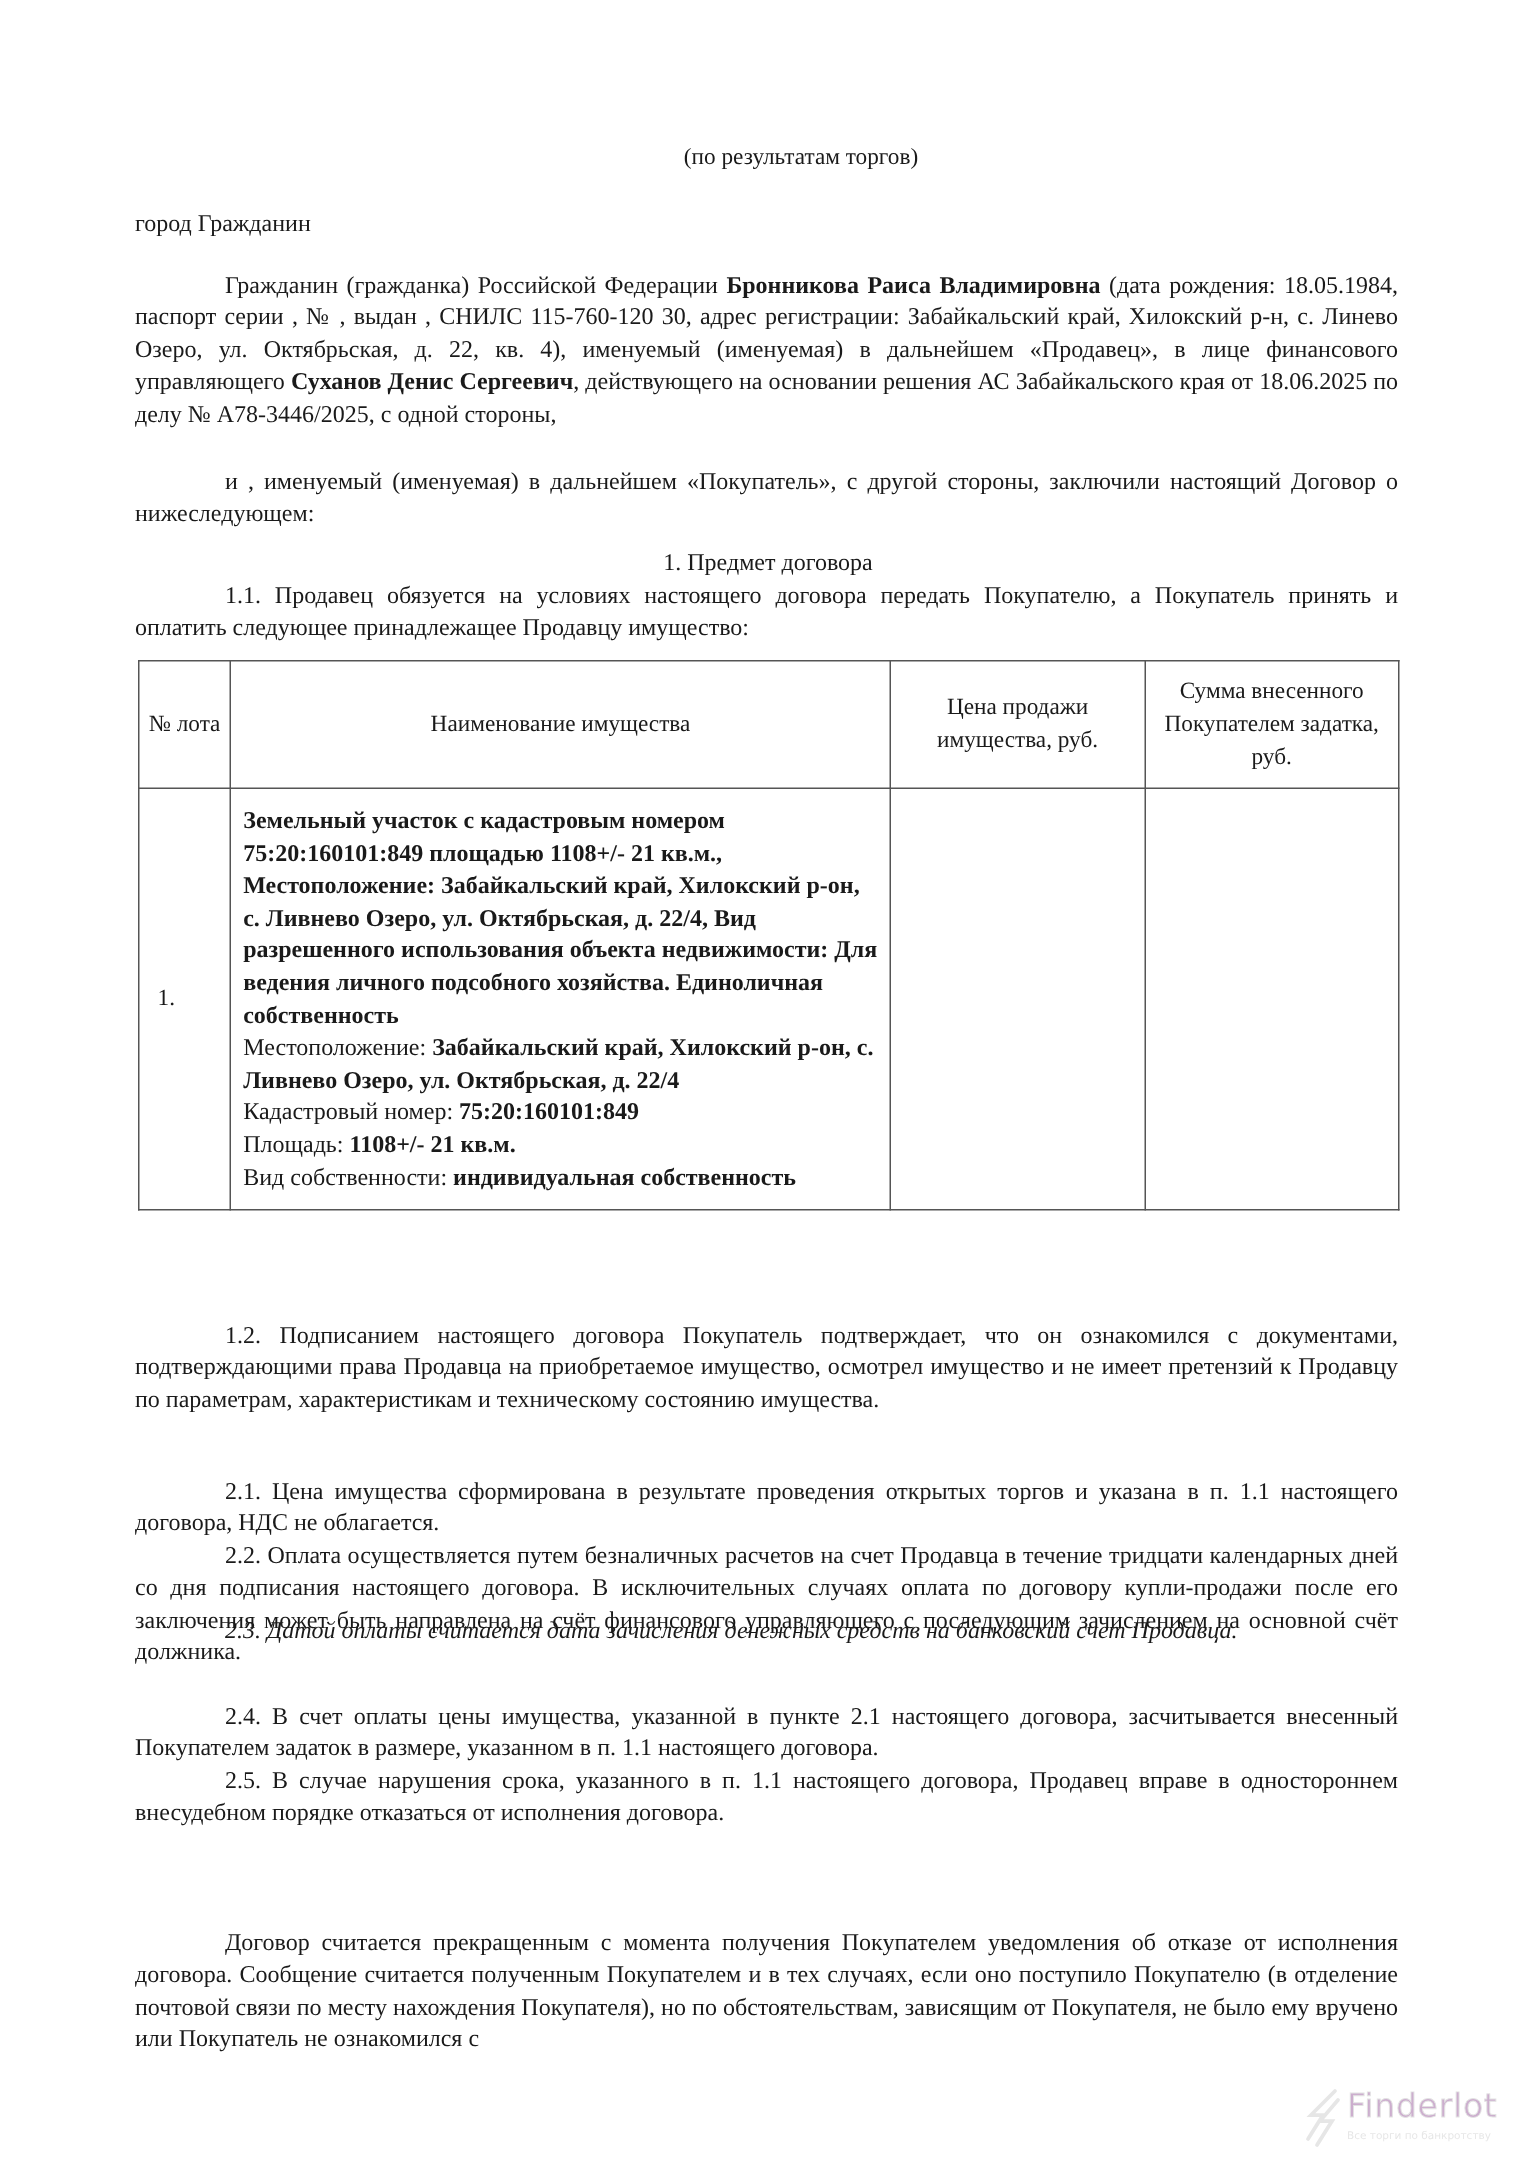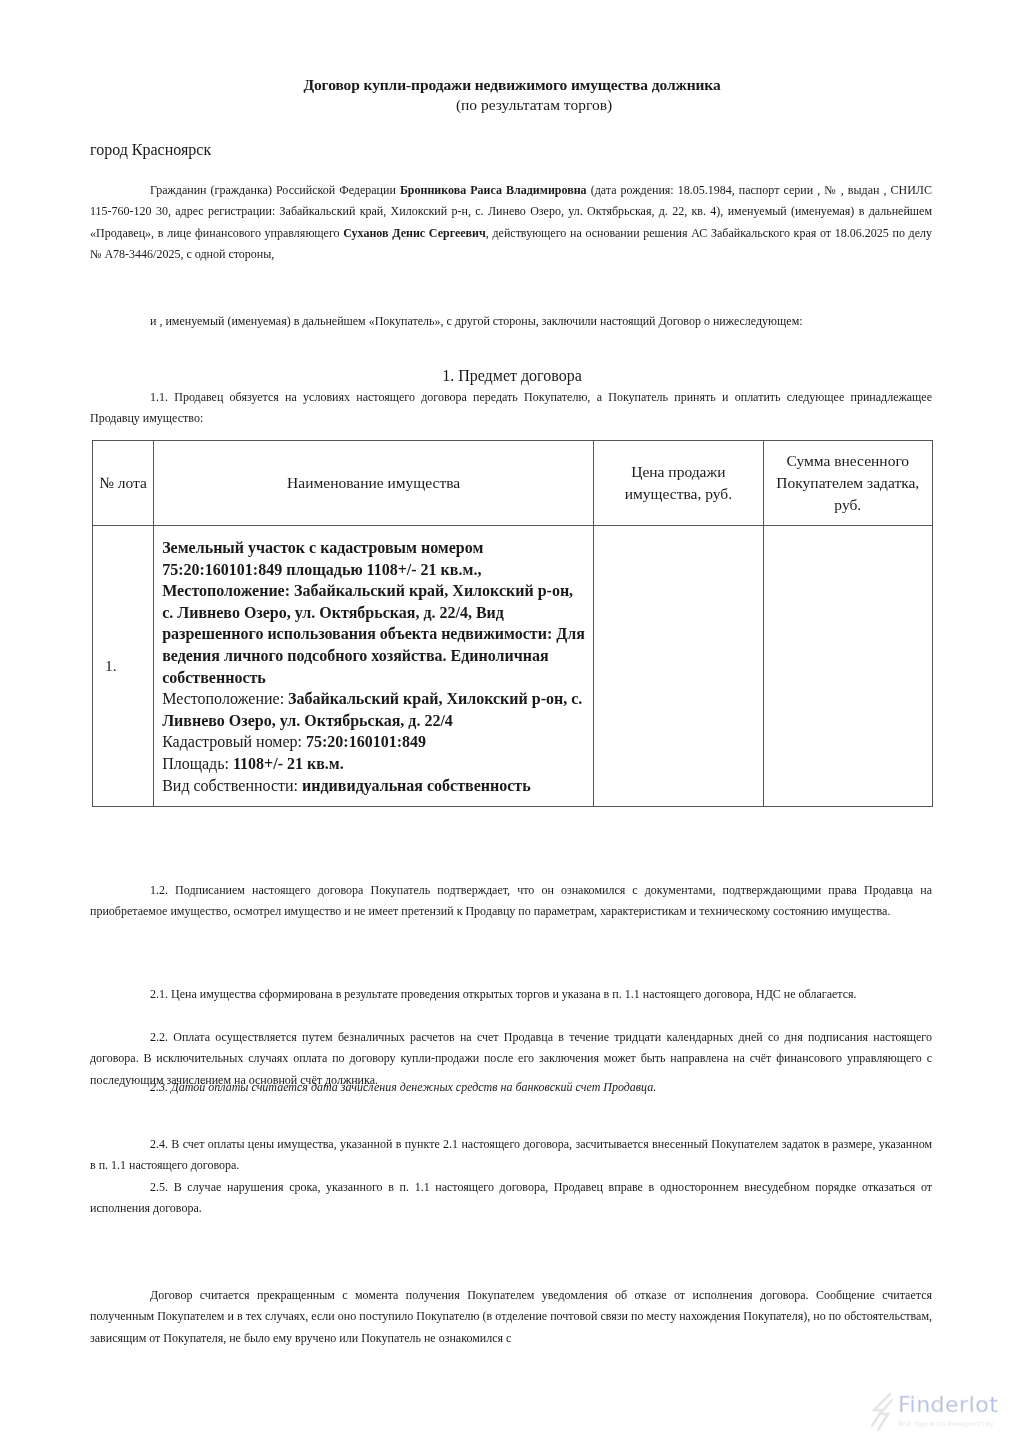--- a/index.html
+++ b/index.html
@@ -4,47 +4,46 @@
 <style>
   html, body { margin: 0; padding: 0; background: #ffffff; }
   body { width: 1024px; height: 1448px; position: relative; overflow: hidden;
          font-family: "Liberation Serif", "DejaVu Serif", serif; color: #1a1a1a; }
   .page { position: absolute; left: 0; top: 0; width: 1024px; height: 1448px; }
   .title { position: absolute; top: 76px; left: 0; width: 1024px; text-align: center;
            font-weight: bold; font-size: 15.5px; letter-spacing: -0.1px; }
   .subtitle { position: absolute; top: 96px; left: 0; width: 1024px; text-align: center;
               font-size: 15.5px; margin-left: 22px; }
   .city { position: absolute; top: 141px; left: 90px; font-size: 16px; }
-  .para { position: absolute; left: 90px; width: 842px; font-size: 12px; line-height: 21.4px;
+  .para { position: absolute; left: 90px; width: 842px; font-size: 16px; line-height: 21.4px;
           text-align: justify; }
   .para .ind { display: inline-block; width: 60px; }
   .heading { position: absolute; left: 0; width: 1024px; text-align: center; font-weight: normal; font-size: 16px; }
   b { font-weight: bold; }
 
   table.lots { position: absolute; left: 92px; top: 440px; width: 841px; border-collapse: collapse;
                font-size: 15.5px; }
   table.lots td, table.lots th { border: 1.5px solid #555; vertical-align: middle; font-weight: normal; }
   table.lots th { height: 84px; text-align: center; line-height: 22px; padding: 0 4px; }
   .c1 { width: 52px; } .c2 { width: 430px; } .c3 { width: 160px; } .c4 { width: 160px; }
   td.num { text-align: left; padding-left: 12px; }
   td.desc { padding: 11px 8px 10px 8px; line-height: 21.6px; font-size: 16px; }
 
   .watermark { position: absolute; left: 868px; top: 1392px; width: 150px; height: 50px; opacity: 0.35; }
   .wm-text { position: absolute; left: 30px; top: 0px; font-family: "DejaVu Sans", sans-serif; font-size: 22px;
-             color: #1d4ed8; letter-spacing: 0.5px; -webkit-text-stroke: 0.6px #b0b0b0; }
+             color: #701a75; letter-spacing: 0.5px; -webkit-text-stroke: 0.6px #b0b0b0; }
   .wm-sub { position: absolute; left: 30px; top: 28px; font-family: "DejaVu Sans", sans-serif; font-size: 7px; color: #b8b8b8; white-space: nowrap; }
 </style>
 </head>
 <body>
 
 <div class="page">
 
-  <div class="title">Договор купли-продажи недвижимого имущества должника</div>
   <div class="subtitle">(по результатам торгов)</div>
-  <div class="city">город Красноярск</div>
+  <div class="city">город Гражданин</div>
 
   <div class="para" style="top:180px;"><span class="ind"></span><span>Гражданин (гражданка) Российской Федерации </span><b>Бронникова Раиса Владимировна</b><span> (дата рождения: 18.05.1984, паспорт серии , № , выдан  , СНИЛС 115-760-120 30, адрес регистрации: Забайкальский край, Хилокский р-н, с. Линево Озеро, ул. Октябрьская, д. 22, кв. 4), именуемый (именуемая) в дальнейшем «Продавец», в лице финансового управляющего </span><b>Суханов Денис Сергеевич</b><span>, действующего на основании решения АС Забайкальского края от 18.06.2025 по делу № А78-3446/2025, с одной стороны,</span></div>
 
   <div class="para" style="top:311px;"><span class="ind"></span><span>и , именуемый (именуемая) в дальнейшем «Покупатель», с другой стороны, заключили настоящий Договор о нижеследующем:</span></div>
 
   <div class="heading" style="top:367px;">1. Предмет договора</div>
 
   <div class="para" style="top:387px;"><span class="ind"></span><span>1.1. Продавец обязуется на условиях настоящего договора передать Покупателю, а Покупатель принять и оплатить следующее принадлежащее Продавцу имущество:</span></div>
 
   <table class="lots">

